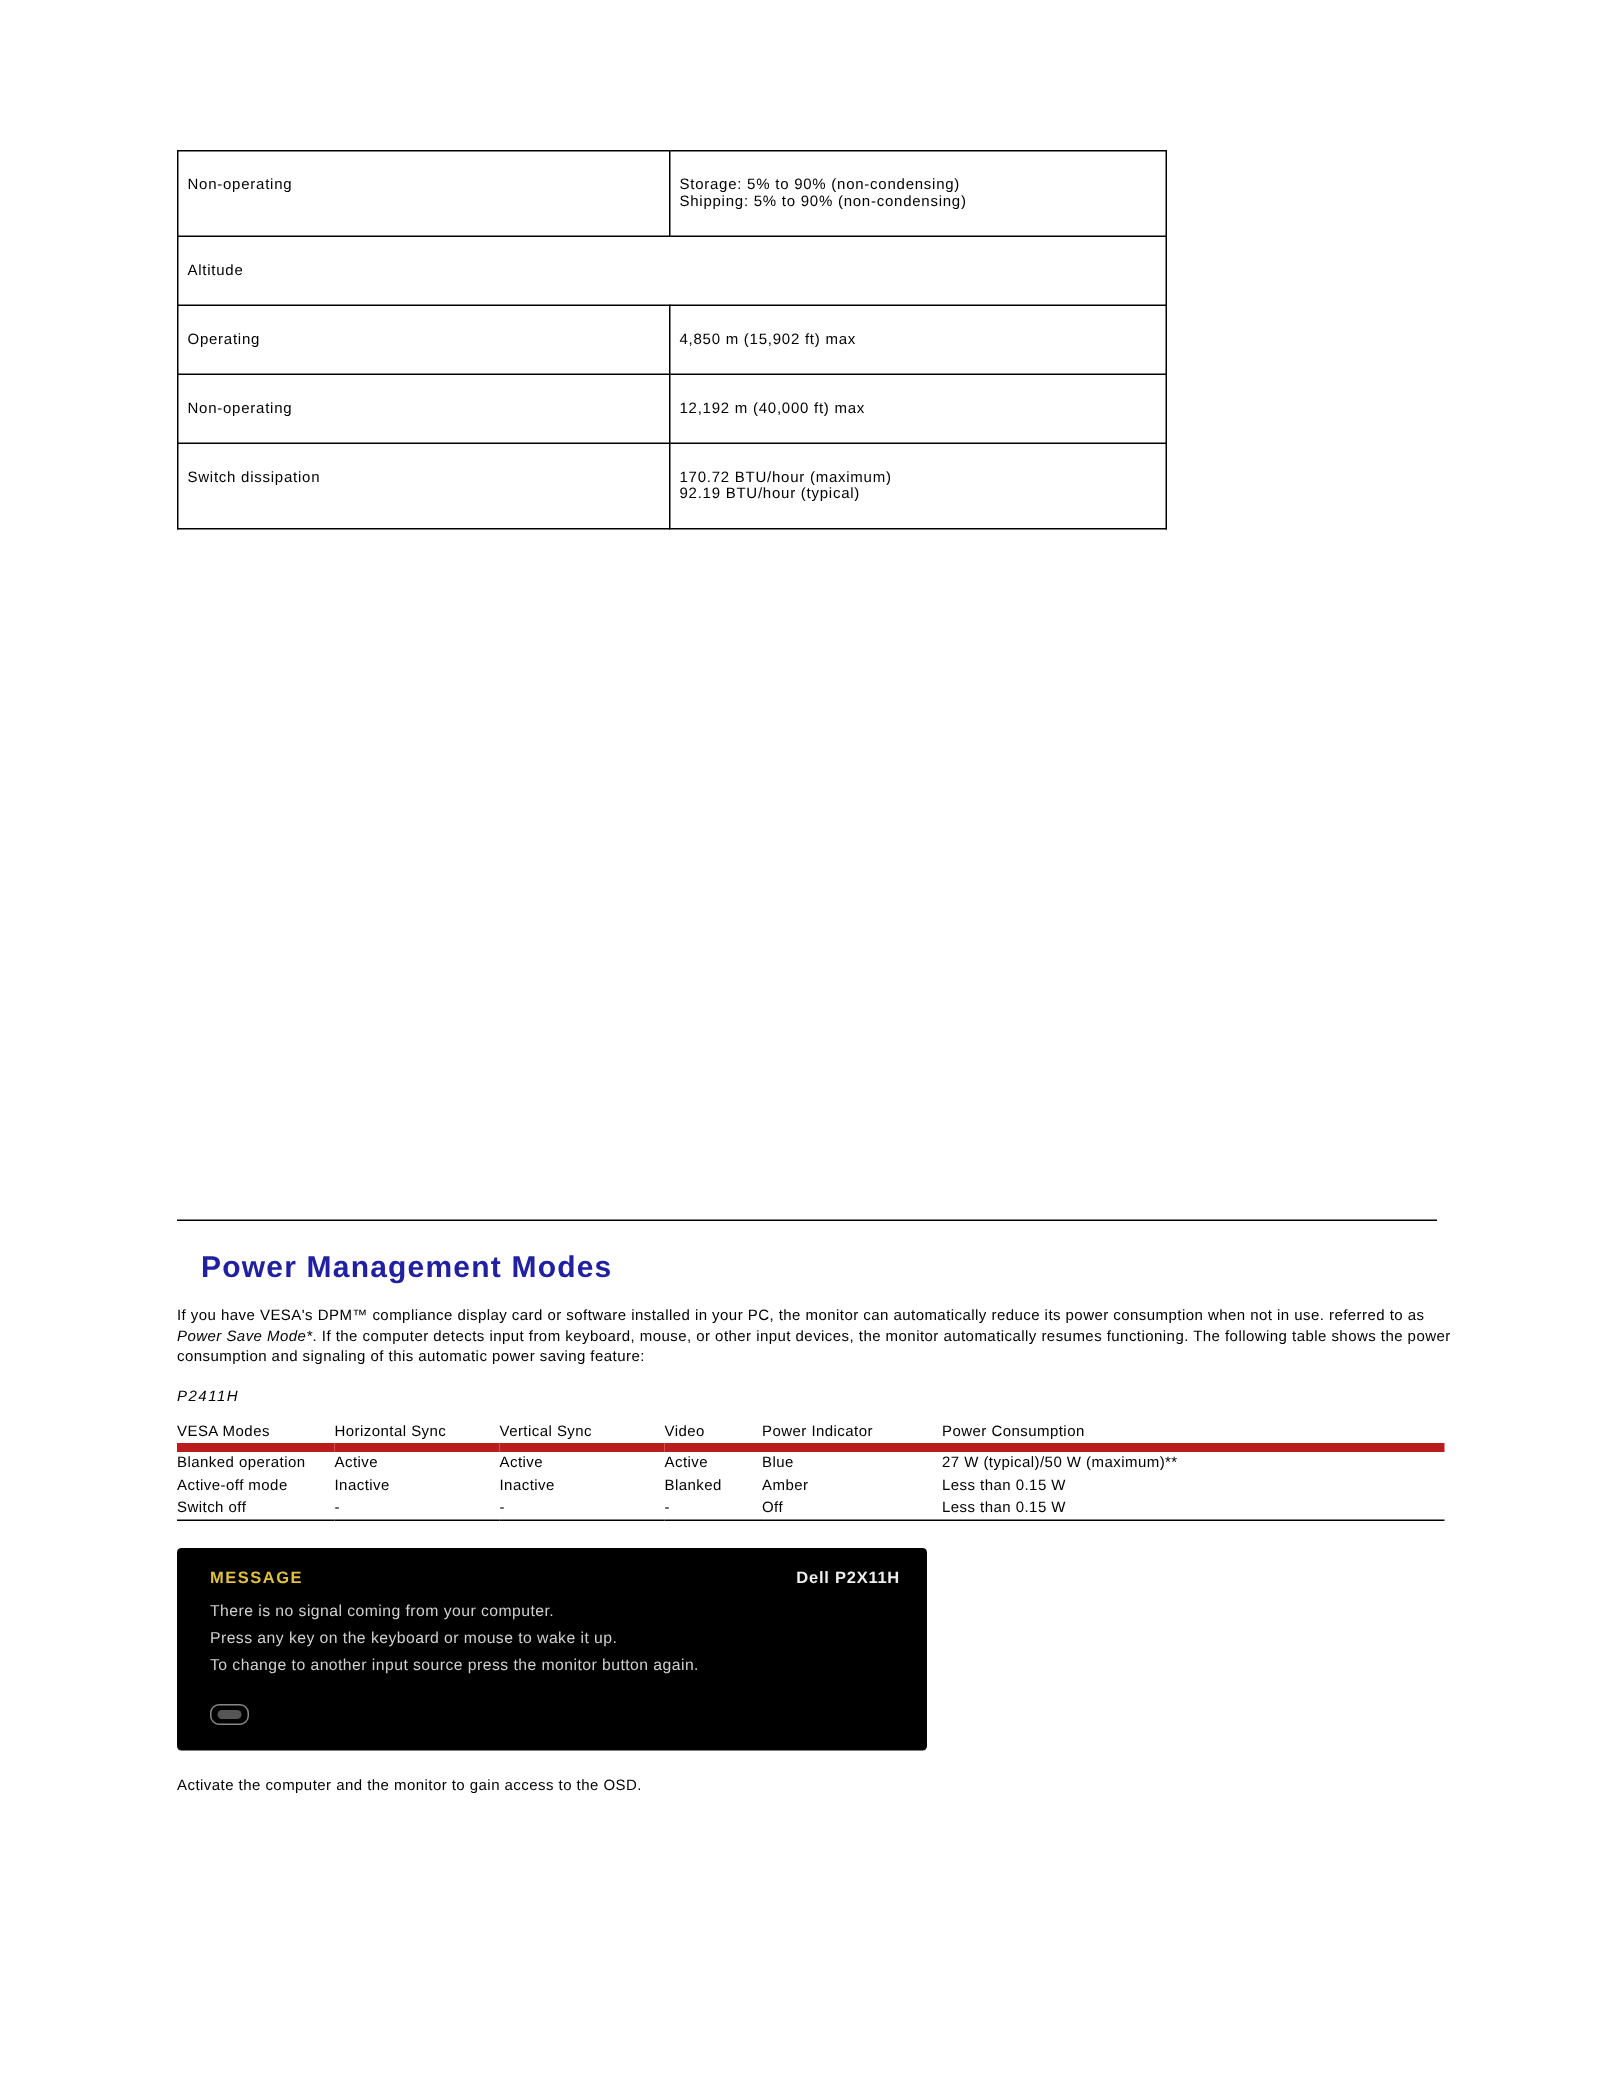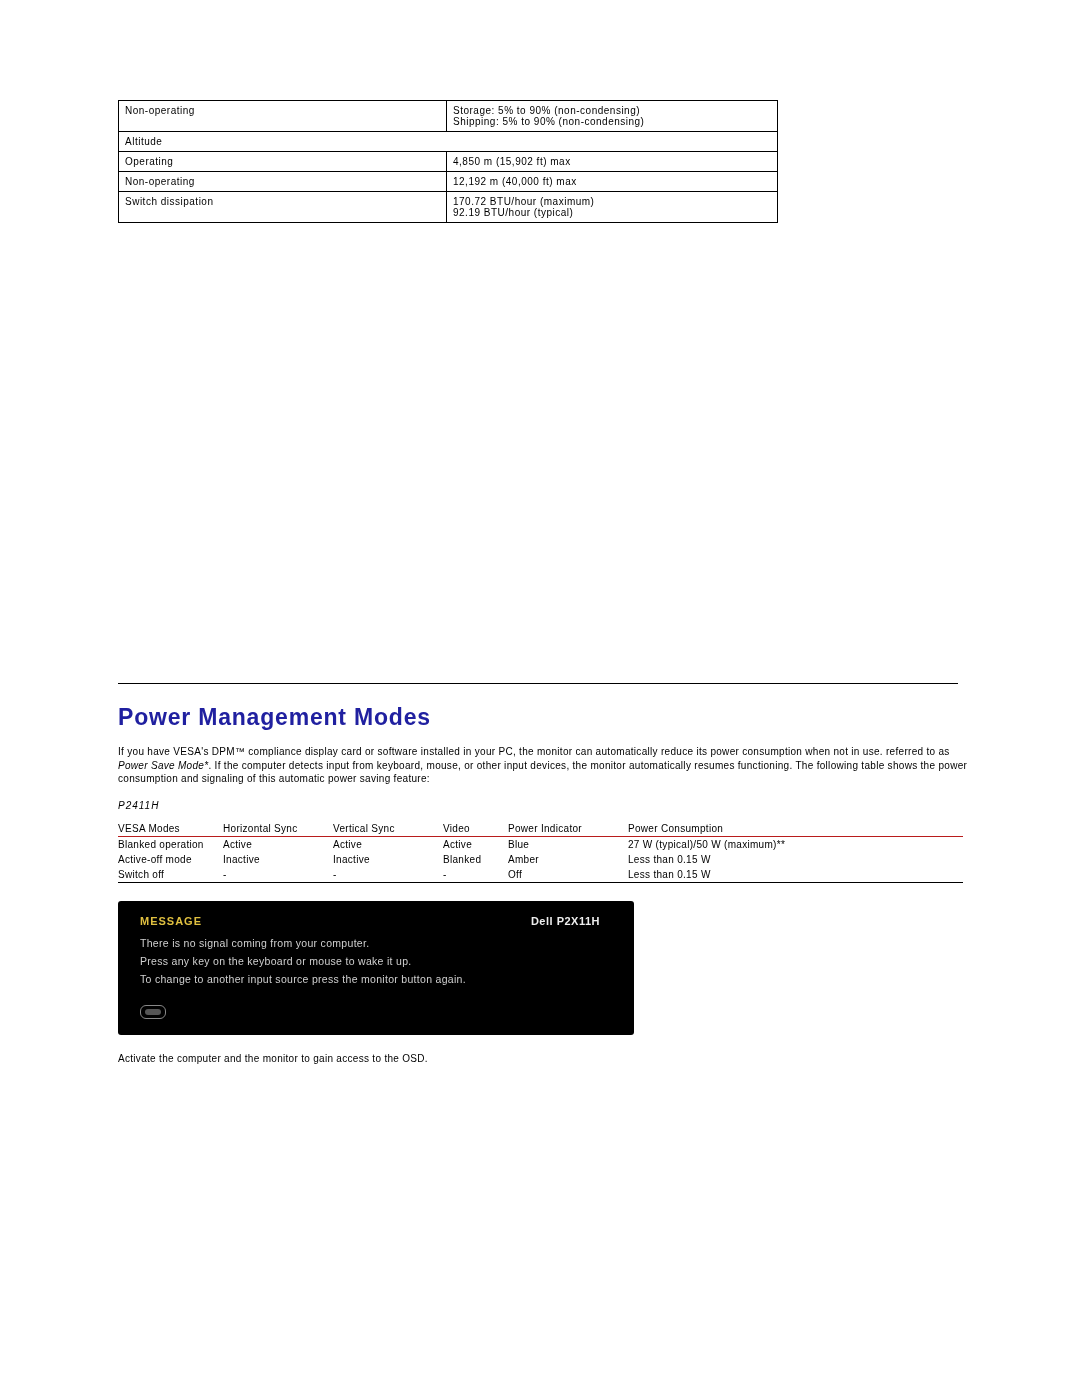--- a/index.html
+++ b/index.html
@@ -15,40 +15,40 @@
     padding: 100px 20px 20px 118px;
     box-sizing: border-box;
   }
   .env-table {
     border-collapse: collapse;
     width: 660px;
     margin-bottom: 30px;
   }
   .env-table td {
     border: 1px solid #000;
-    padding: 4px 6px;
+    padding: 17px 6px;
     font-size: 10px;
     letter-spacing: 0.5px;
     vertical-align: top;
   }
   .env-table td:first-child {
     width: 315px;
   }
   .section-hr {
     border: none;
     border-top: 1px solid #000;
     margin: 0 0 20px 0;
     width: 840px;
   }
   .section-title {
     color: #2020a0;
-    font-size: 23px;
+    font-size: 20px;
     font-weight: bold;
     letter-spacing: 0.8px;
-    margin: 0 0 14px 0;
+    margin: 0 0 14px 16px;
   }
   .body-text {
     font-size: 10px;
     letter-spacing: 0.3px;
     line-height: 1.35;
     margin: 0 0 14px 0;
     width: 860px;
     white-space: normal;
   }
   .body-text .italic {
@@ -67,35 +67,35 @@
     margin-bottom: 18px;
   }
   .power-table th, .power-table td {
     text-align: left;
     font-size: 10px;
     letter-spacing: 0.3px;
     padding: 2px 4px 2px 0;
     font-weight: normal;
   }
   .power-table thead th {
-    border-bottom: 1px solid #b91c1c;
+    border-bottom: 6px solid #b91c1c;
   }
   .power-table tbody tr:last-child td {
     border-bottom: 1px solid #000;
   }
   .osd-note {
     font-size: 10px;
     letter-spacing: 0.3px;
     margin: 0 0 16px 0;
   }
   .osd-box {
     background: #000;
     color: #bbb;
     width: 460px;
-    padding: 14px 34px 14px 22px;
+    padding: 14px 18px 14px 22px;
     font-size: 10.5px;
     letter-spacing: 0.3px;
     border-radius: 3px;
     margin-bottom: 18px;
   }
   .osd-header {
     display: flex;
     justify-content: space-between;
     margin-bottom: 10px;
   }

